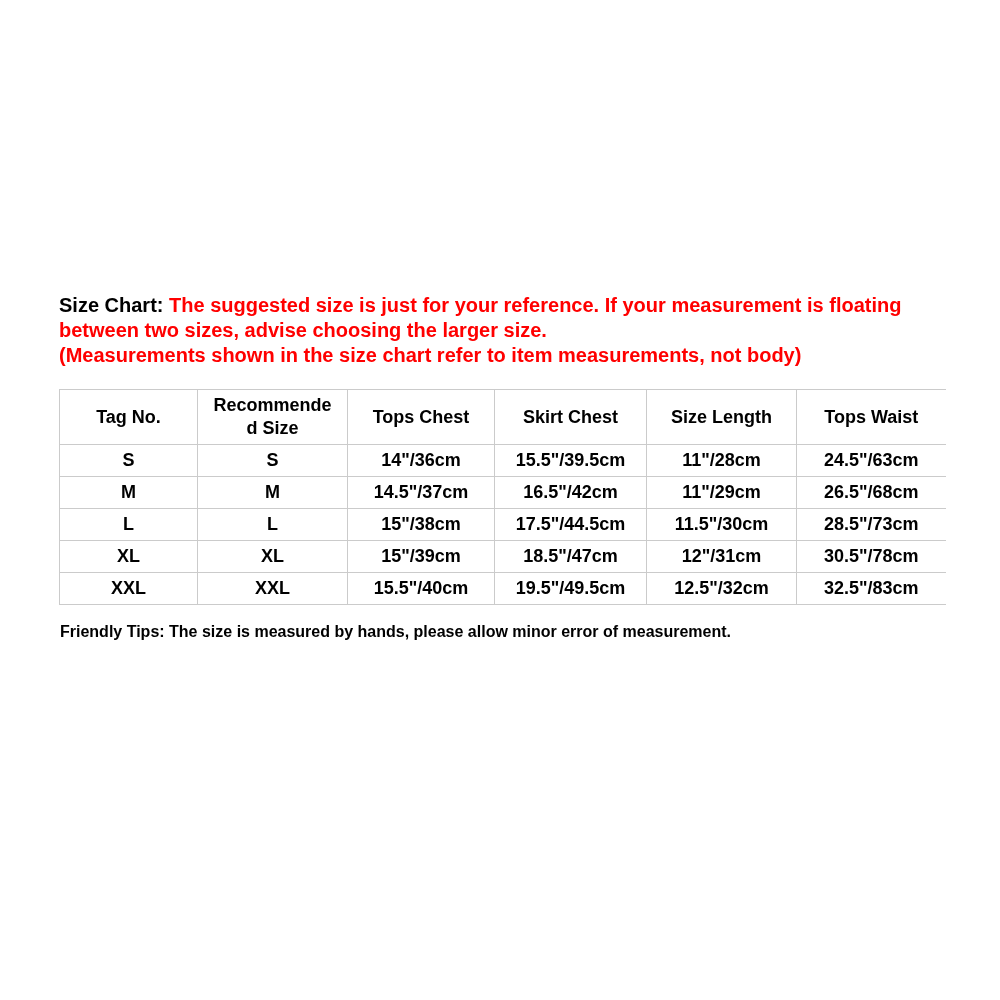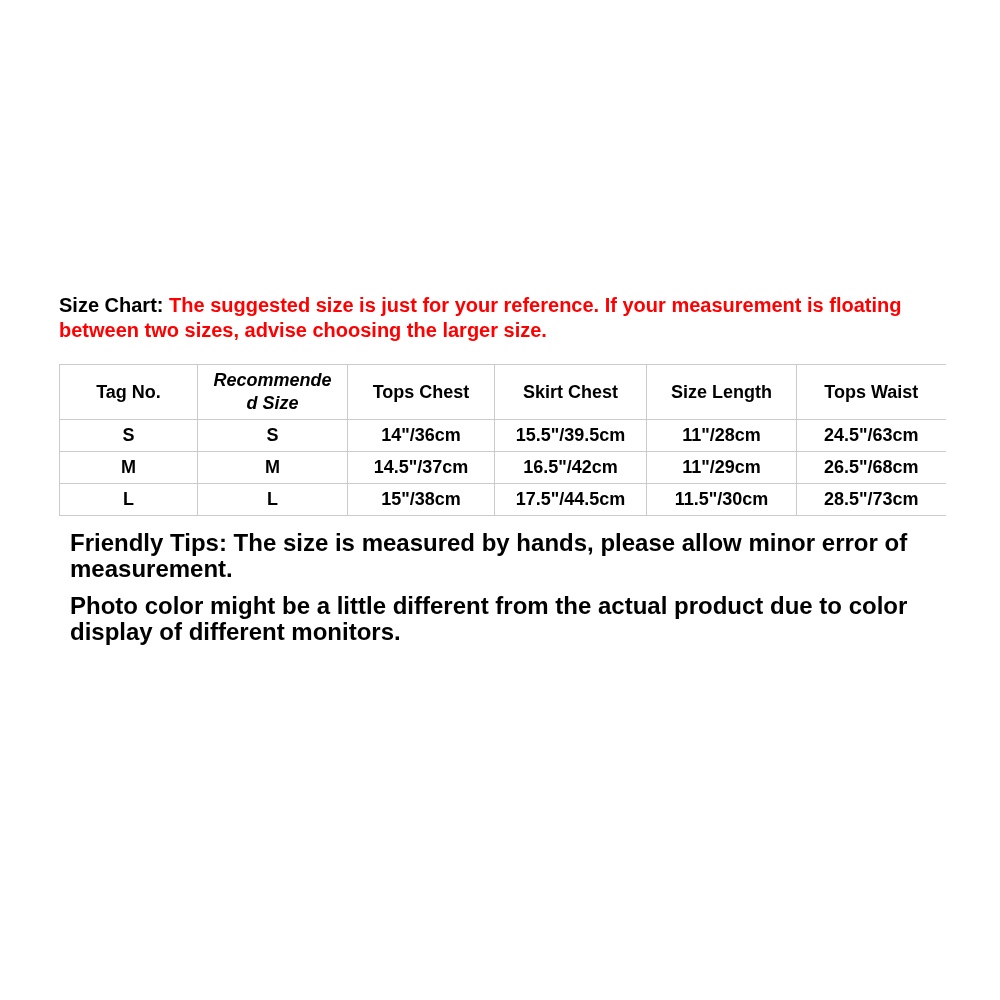--- a/index.html
+++ b/index.html
@@ -55,39 +55,39 @@
   table.size tbody td {
     height: 31px;
     line-height: 31px;
   }
   table.size th:last-child, table.size td:last-child { border-right: none; }
   table.size th .narrow {
     display: inline-block;
     max-width: 122px;
     word-break: break-all;
     vertical-align: middle;
-    font-style: italic;
   }
   .tips {
-    font-size: 24px;
+    font-size: 16px;
     line-height: 26px;
-    margin: 11px;
+    margin: 1px;
     max-width: 890px;
     color: #000000;
   }
   .tips-first { margin-top: 14px; }
   .tips-second { margin-top: 8px; }
 </style>
 </head>
 <body>
 
 <div class="page">
   <div class="content">
 
     <p class="heading"><span class="label">Size Chart:</span><span> </span><span class="red">The suggested size is just for your reference. If your measurement is floating between two sizes, advise choosing the larger size.</span></p>
+    <p class="heading red">(Measurements shown in the size chart refer to item measurements, not body)</p>
 
     <table class="size">
       <colgroup>
           <col style="width: 138px;">
           <col style="width: 150px;">
           <col style="width: 147px;">
           <col style="width: 152px;">
           <col style="width: 150px;">
           <col style="width: 149px;">
         </colgroup>
@@ -119,20 +119,35 @@
             <td>26.5"/68cm</td>
           </tr>
           <tr>
             <td>L</td>
             <td>L</td>
             <td>15"/38cm</td>
             <td>17.5"/44.5cm</td>
             <td>11.5"/30cm</td>
             <td>28.5"/73cm</td>
           </tr>
+          <tr>
+            <td>XL</td>
+            <td>XL</td>
+            <td>15"/39cm</td>
+            <td>18.5"/47cm</td>
+            <td>12"/31cm</td>
+            <td>30.5"/78cm</td>
+          </tr>
+          <tr>
+            <td>XXL</td>
+            <td>XXL</td>
+            <td>15.5"/40cm</td>
+            <td>19.5"/49.5cm</td>
+            <td>12.5"/32cm</td>
+            <td>32.5"/83cm</td>
+          </tr>
         </tbody>
     </table>
 
     <p class="tips tips-first">Friendly Tips: The size is measured by hands, please allow minor error of measurement.</p>
-    <p class="tips tips-second">Photo color might be a little different from the actual product due to color display of different monitors.</p>
 
   </div>
 </div>
 
 </body></html>

